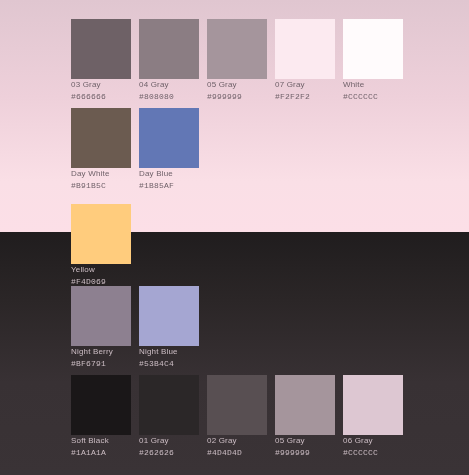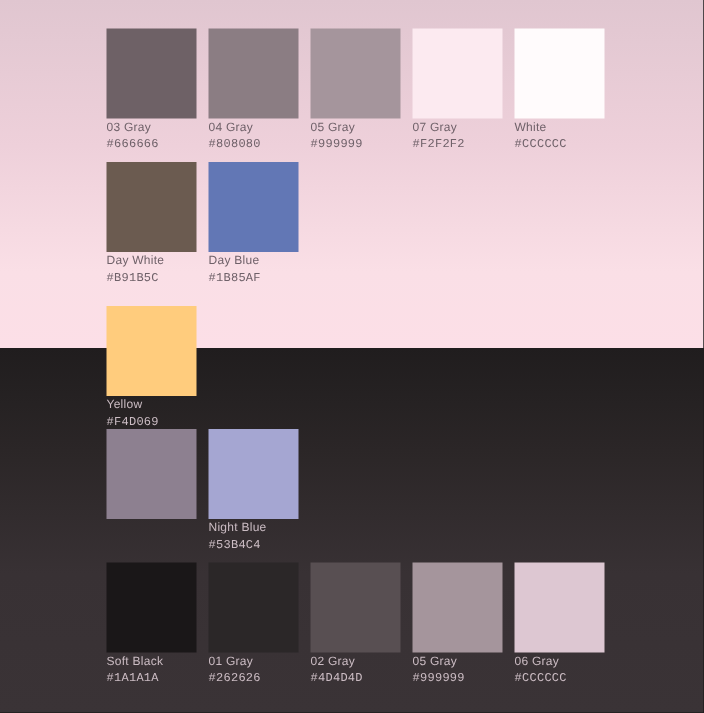--- a/index.html
+++ b/index.html
@@ -97,21 +97,21 @@
   <div class="row on-light" id="row-light-2">
       <div class="cell"><span class="chip" style="background: rgb(107, 91, 80);"></span><span class="meta"><span class="name">Day White</span><span class="hex">#B91B5C</span></span></div>
       <div class="cell"><span class="chip" style="background: rgb(98, 119, 181);"></span><span class="meta"><span class="name">Day Blue</span><span class="hex">#1B85AF</span></span></div>
     </div>
 
   <div class="row on-dark" id="row-accent">
       <div class="cell"><span class="chip" style="background: rgb(255, 204, 125);"></span><span class="meta"><span class="name">Yellow</span><span class="hex">#F4D069</span></span></div>
     </div>
 
   <div class="row on-dark" id="row-dark-1">
-      <div class="cell"><span class="chip" style="background: rgb(141, 128, 144);"></span></div>
+      <div class="cell"><span class="chip" style="background: rgb(141, 128, 144);"></span><span class="meta"><span class="name">Night Berry</span><span class="hex">#BF6791</span></span></div>
       <div class="cell"><span class="chip" style="background: rgb(165, 166, 210);"></span><span class="meta"><span class="name">Night Blue</span><span class="hex">#53B4C4</span></span></div>
     </div>
 
   <div class="row on-dark" id="row-dark-2">
       <div class="cell"><span class="chip" style="background: rgb(26, 23, 24);"></span><span class="meta"><span class="name">Soft Black</span><span class="hex">#1A1A1A</span></span></div>
       <div class="cell"><span class="chip" style="background: rgb(43, 39, 40);"></span><span class="meta"><span class="name">01 Gray</span><span class="hex">#262626</span></span></div>
       <div class="cell"><span class="chip" style="background: rgb(88, 79, 82);"></span><span class="meta"><span class="name">02 Gray</span><span class="hex">#4D4D4D</span></span></div>
       <div class="cell"><span class="chip" style="background: rgb(165, 149, 156);"></span><span class="meta"><span class="name">05 Gray</span><span class="hex">#999999</span></span></div>
       <div class="cell"><span class="chip" style="background: rgb(221, 199, 210);"></span><span class="meta"><span class="name">06 Gray</span><span class="hex">#CCCCCC</span></span></div>
     </div>

